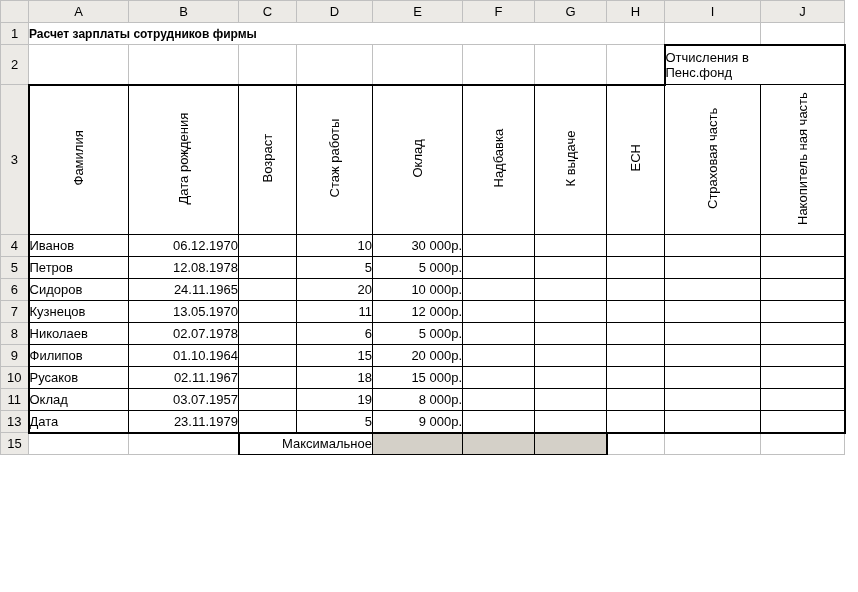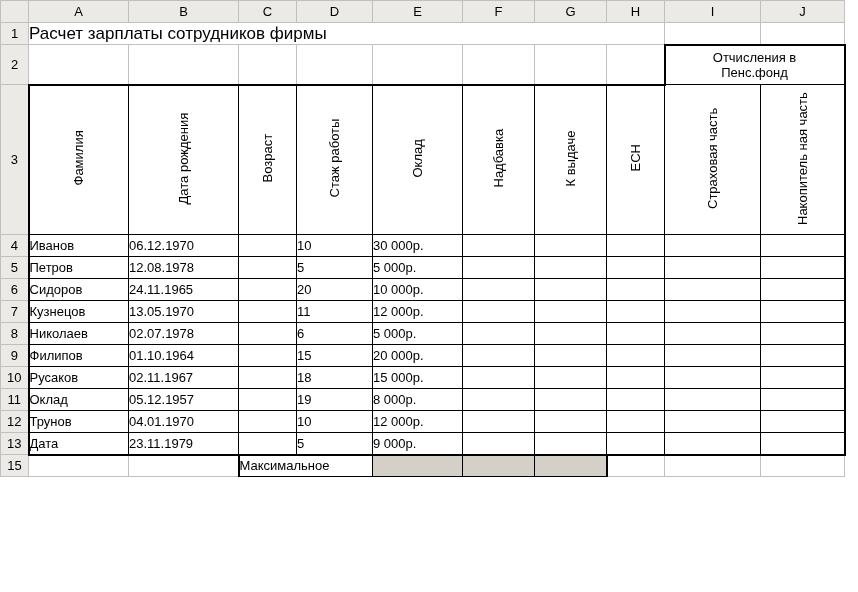--- a/index.html
+++ b/index.html
@@ -43,22 +43,22 @@
   .cC { width: 58px; }
   .cD { width: 76px; }
   .cE { width: 90px; }
   .cF { width: 72px; }
   .cG { width: 72px; }
   .cH { width: 58px; }
   .cI { width: 96px; }
   .cJ { width: 84px; }
 
   .title {
-    font-weight: normal;
-    font-size: 17px;
+    font-weight: bold;
+    font-size: 12px;
     padding-left: 4px;
   }
   .thick-b { border-bottom: 2px solid #000 !important; }
   .thick-t { border-top: 2px solid #000 !important; }
   .thick-l { border-left: 2px solid #000 !important; }
   .thick-r { border-right: 2px solid #000 !important; }
   .black-r { border-right: 1px solid #000 !important; }
   .black-b { border-bottom: 1px solid #000 !important; }
 
   .vtext {
@@ -68,22 +68,22 @@
     padding: 4px 0;
     height: 100%;
     display: inline-block;
     white-space: nowrap;
   }
   .hdrcell {
     height: 150px;
     text-align: center;
     vertical-align: middle;
   }
-  .ralign { padding-right: 4px; }
-  .center { text-align: center; }
+  .ralign { text-align: right; padding-right: 4px; }
+  .center { }
   .shade  { background: #d4d0c8; }
 </style>
 </head>
 <body>
 
 <table class="sheet">
 
   <tbody>
       <tr>
     <th class="rowhead"></th>
@@ -225,37 +225,24 @@
         <td class="cell ralign black-r black-b">15 000р.</td>
         <td class="cell black-r black-b"></td>
         <td class="cell black-r black-b"></td>
         <td class="cell black-r black-b"></td>
         <td class="cell black-r black-b"></td>
         <td class="cell thick-r black-b"></td>
       </tr>
       <tr>
         <th class="rowhead">11</th>
         <td class="cell thick-l black-r black-b">Оклад</td>
-        <td class="cell ralign black-r black-b">05.12.1957</td>
+        <td class="cell ralign black-r black-b">03.07.1957</td>
         <td class="cell black-r black-b"></td>
         <td class="cell ralign black-r black-b">19</td>
         <td class="cell ralign black-r black-b">8 000р.</td>
-        <td class="cell black-r black-b"></td>
-        <td class="cell black-r black-b"></td>
-        <td class="cell black-r black-b"></td>
-        <td class="cell black-r black-b"></td>
-        <td class="cell thick-r black-b"></td>
-      </tr>
-      <tr>
-        <th class="rowhead">12</th>
-        <td class="cell thick-l black-r black-b">Трунов</td>
-        <td class="cell ralign black-r black-b">04.01.1970</td>
-        <td class="cell black-r black-b"></td>
-        <td class="cell ralign black-r black-b">10</td>
-        <td class="cell ralign black-r black-b">12 000р.</td>
         <td class="cell black-r black-b"></td>
         <td class="cell black-r black-b"></td>
         <td class="cell black-r black-b"></td>
         <td class="cell black-r black-b"></td>
         <td class="cell thick-r black-b"></td>
       </tr>
       <tr>
         <th class="rowhead">13</th>
         <td class="cell thick-l black-r thick-b">Дата</td>
         <td class="cell ralign black-r thick-b">23.11.1979</td>

